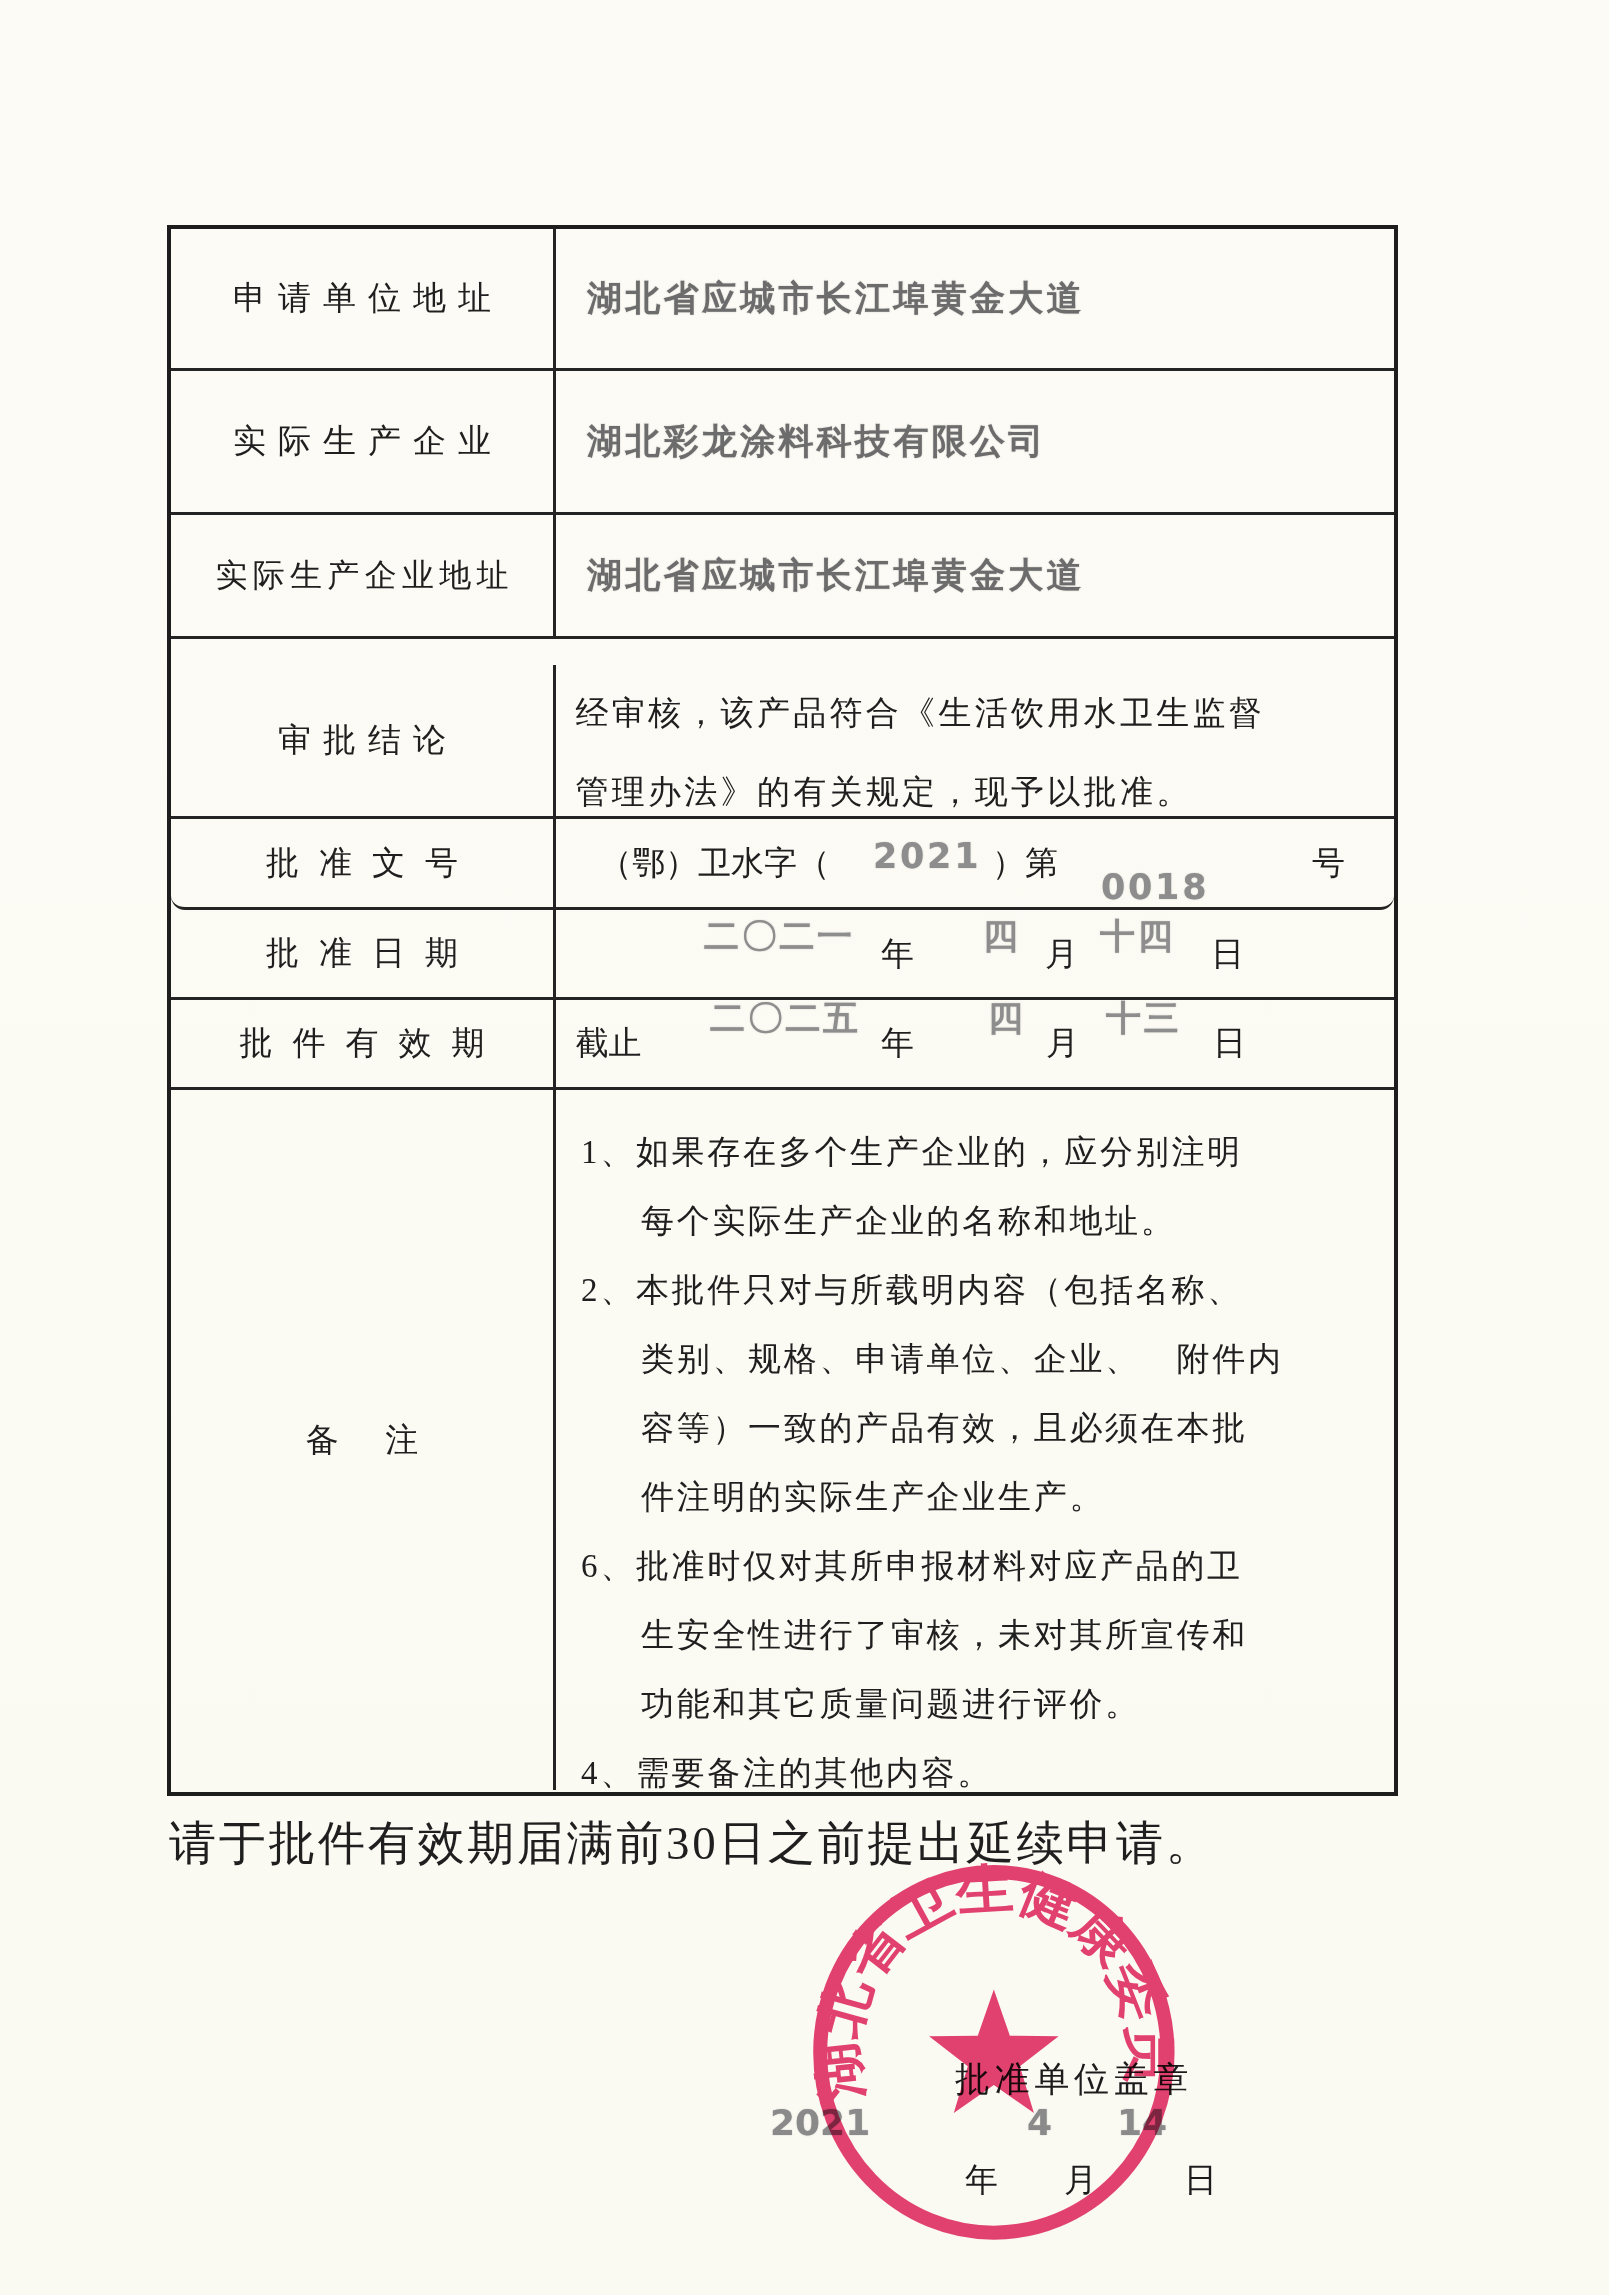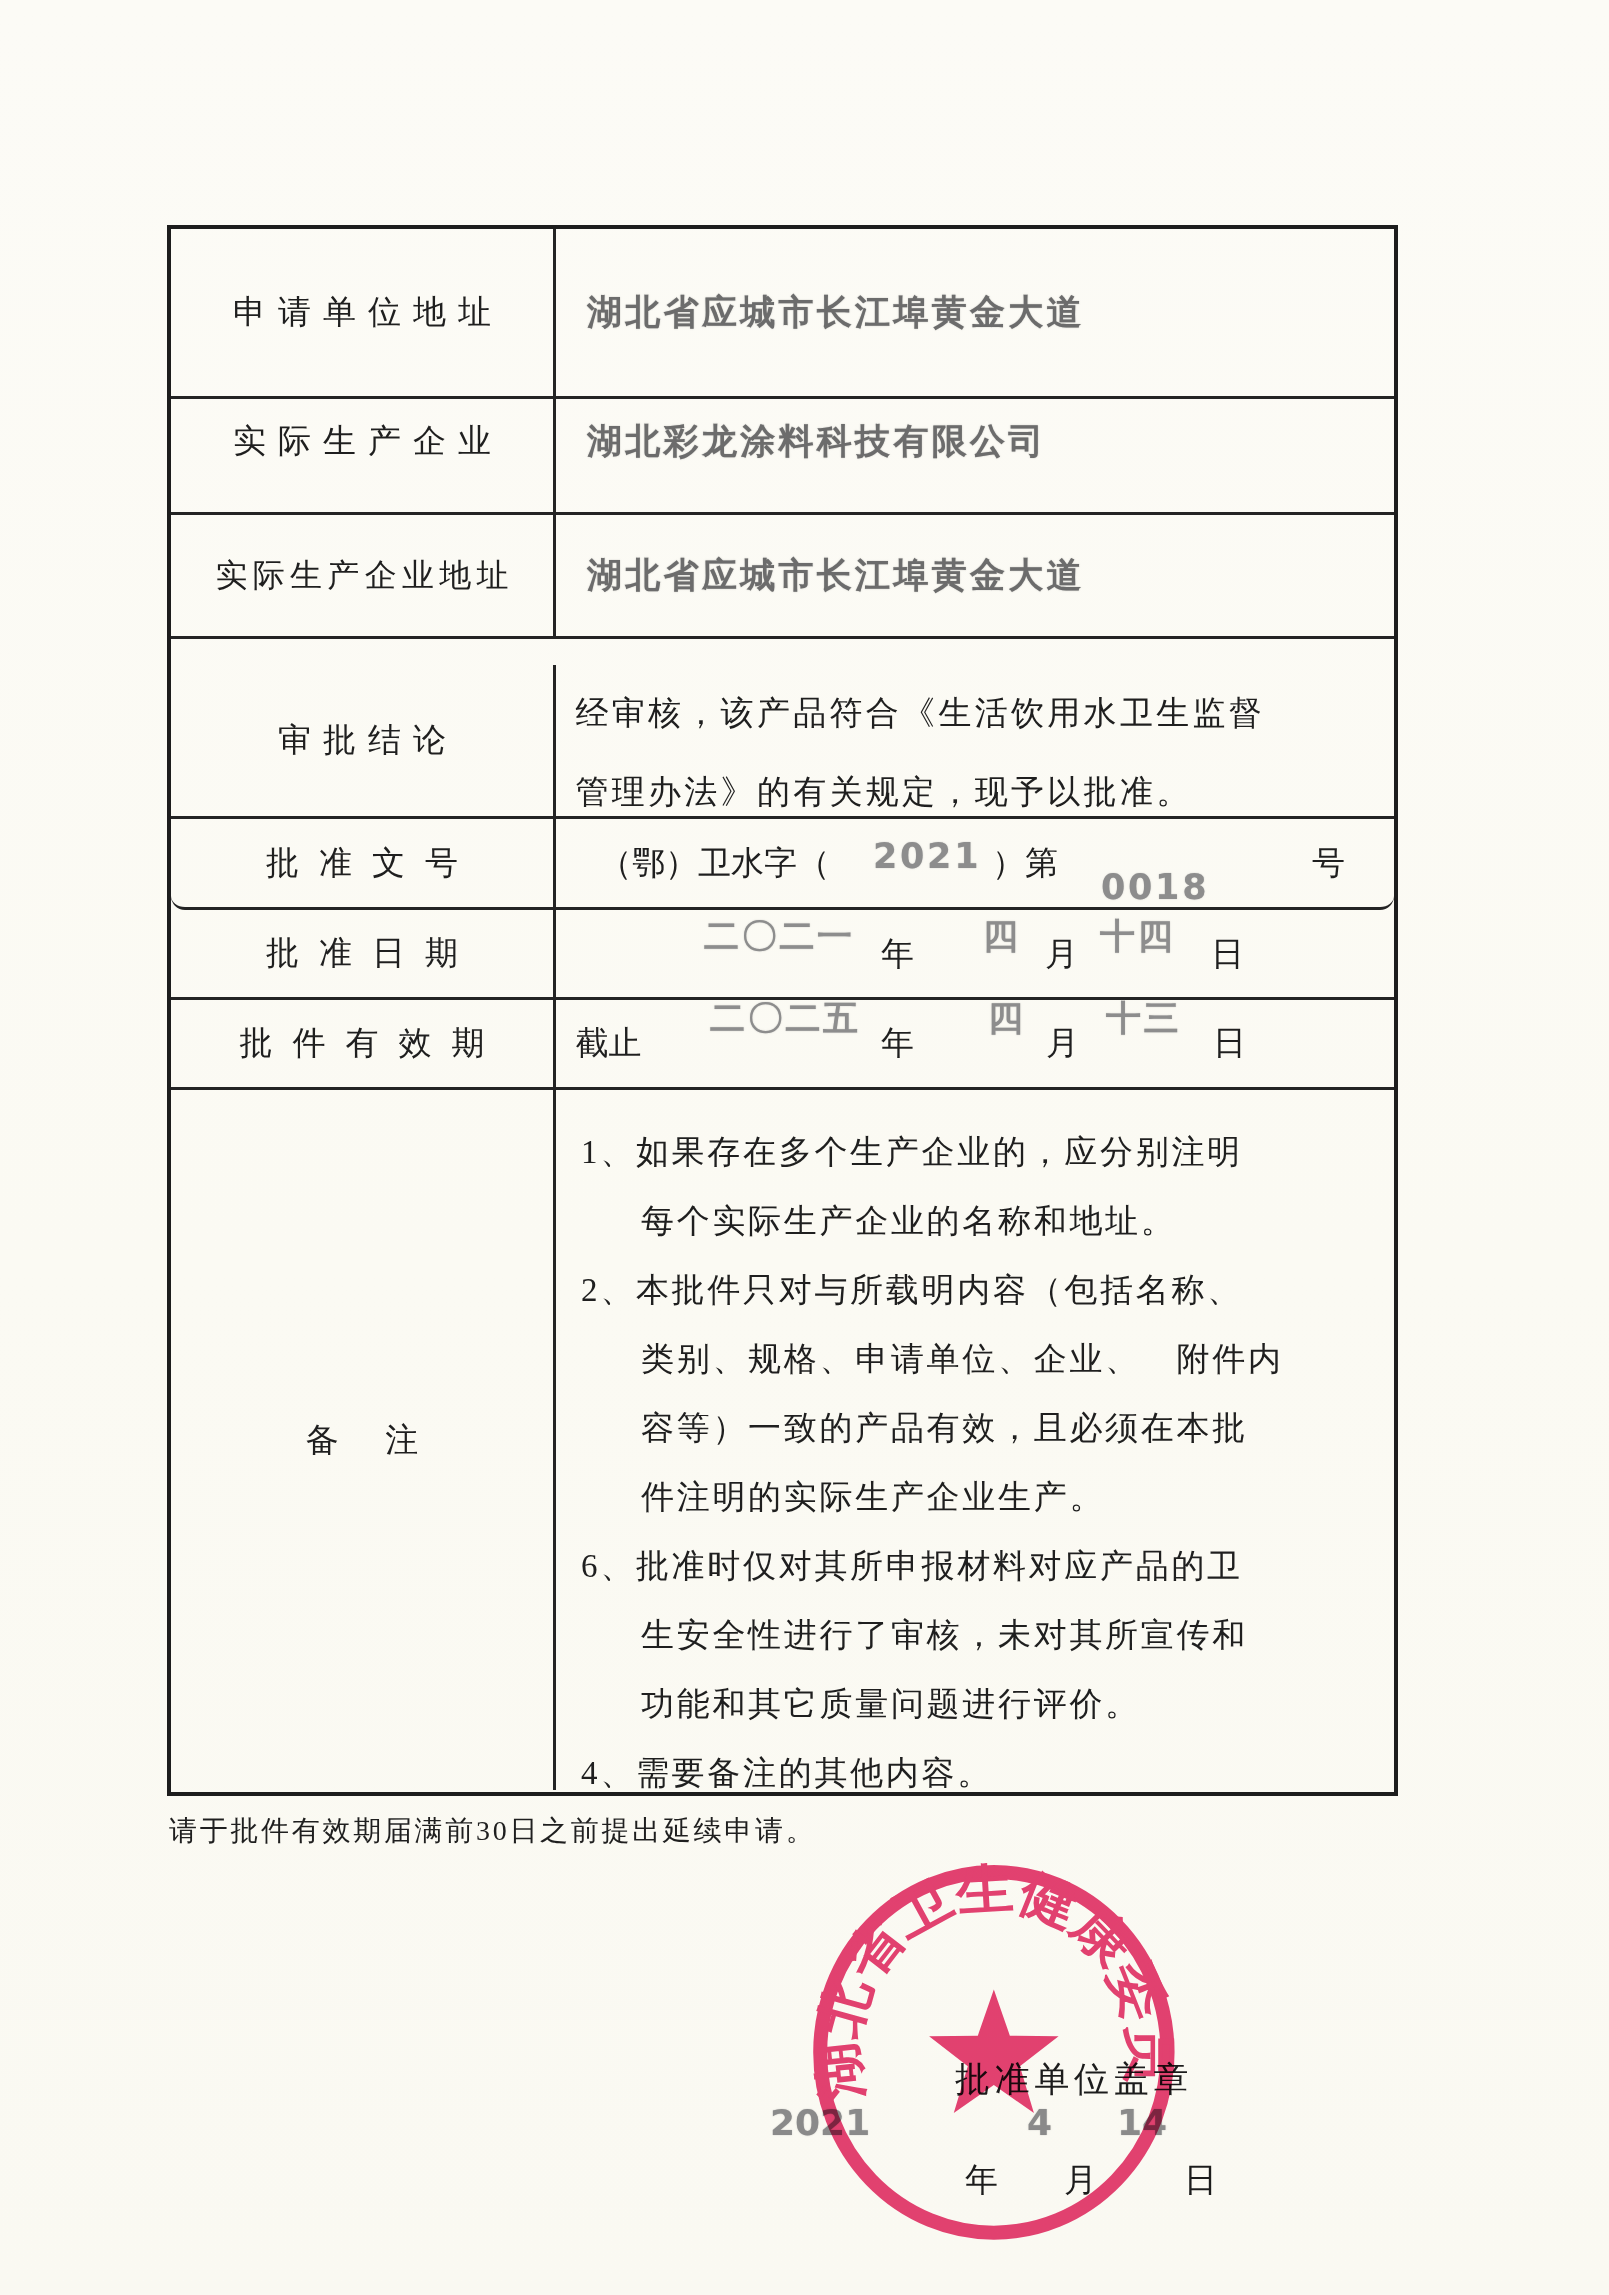--- a/index.html
+++ b/index.html
@@ -57,21 +57,21 @@
   .raised24{margin-top:-17.4px;}
   .raised34{margin-top:-25.4px;}
   
   .vrow-remark{padding:28px 24px 0 21px;font-size:33px;line-height:69px;color:#1f1f1f;}
   .remark-item{
     margin:0;padding-left:60px;text-indent:-60px;
     letter-spacing:2.7px;white-space:pre-line;
   }
   
   .note-line{
-    position:absolute;left:169px;top:1812px;font-size:28px;letter-spacing:2.7px;color:#1f1f1f;
+    position:absolute;left:169px;top:1812px;font-size:47px;letter-spacing:2.7px;color:#1f1f1f;
   }
   
   .stamp{position:absolute;left:802px;top:1856px;width:381px;height:394px;
     mix-blend-mode:multiply;opacity:.95;}
   .sig-caption{
     position:absolute;left:955px;top:2056px;font-size:35px;letter-spacing:4.7px;color:#1c1c1c;white-space:nowrap;
   }
   .sig-num{
     position:absolute;top:2102px;
     font-family:"DejaVu Sans",sans-serif;font-weight:bold;font-size:36px;color:#8a8a8a;
@@ -79,21 +79,21 @@
   }
   .sig-unit{position:absolute;top:2158px;font-size:33px;color:#1c1c1c;white-space:nowrap;}
 </style>
 </head>
 <body>
 
 <div class="page">
 
   <div class="doc-table">
 
-    <div class="t-row bordered" style="top:0;height:170px;">
+    <div class="t-row bordered" style="top:0;height:142px;">
       <div class="cell-label ls18">申请单位地址</div>
       <div class="cell-value vrow-simple">
         <span class="gval">湖北省应城市长江埠黄金大道</span>
       </div>
     </div>
 
     <div class="t-row bordered" style="top:142px;height:144px;">
       <div class="cell-label ls18">实际生产企业</div>
       <div class="cell-value vrow-simple">
         <span class="gval">湖北彩龙涂料科技有限公司</span>

